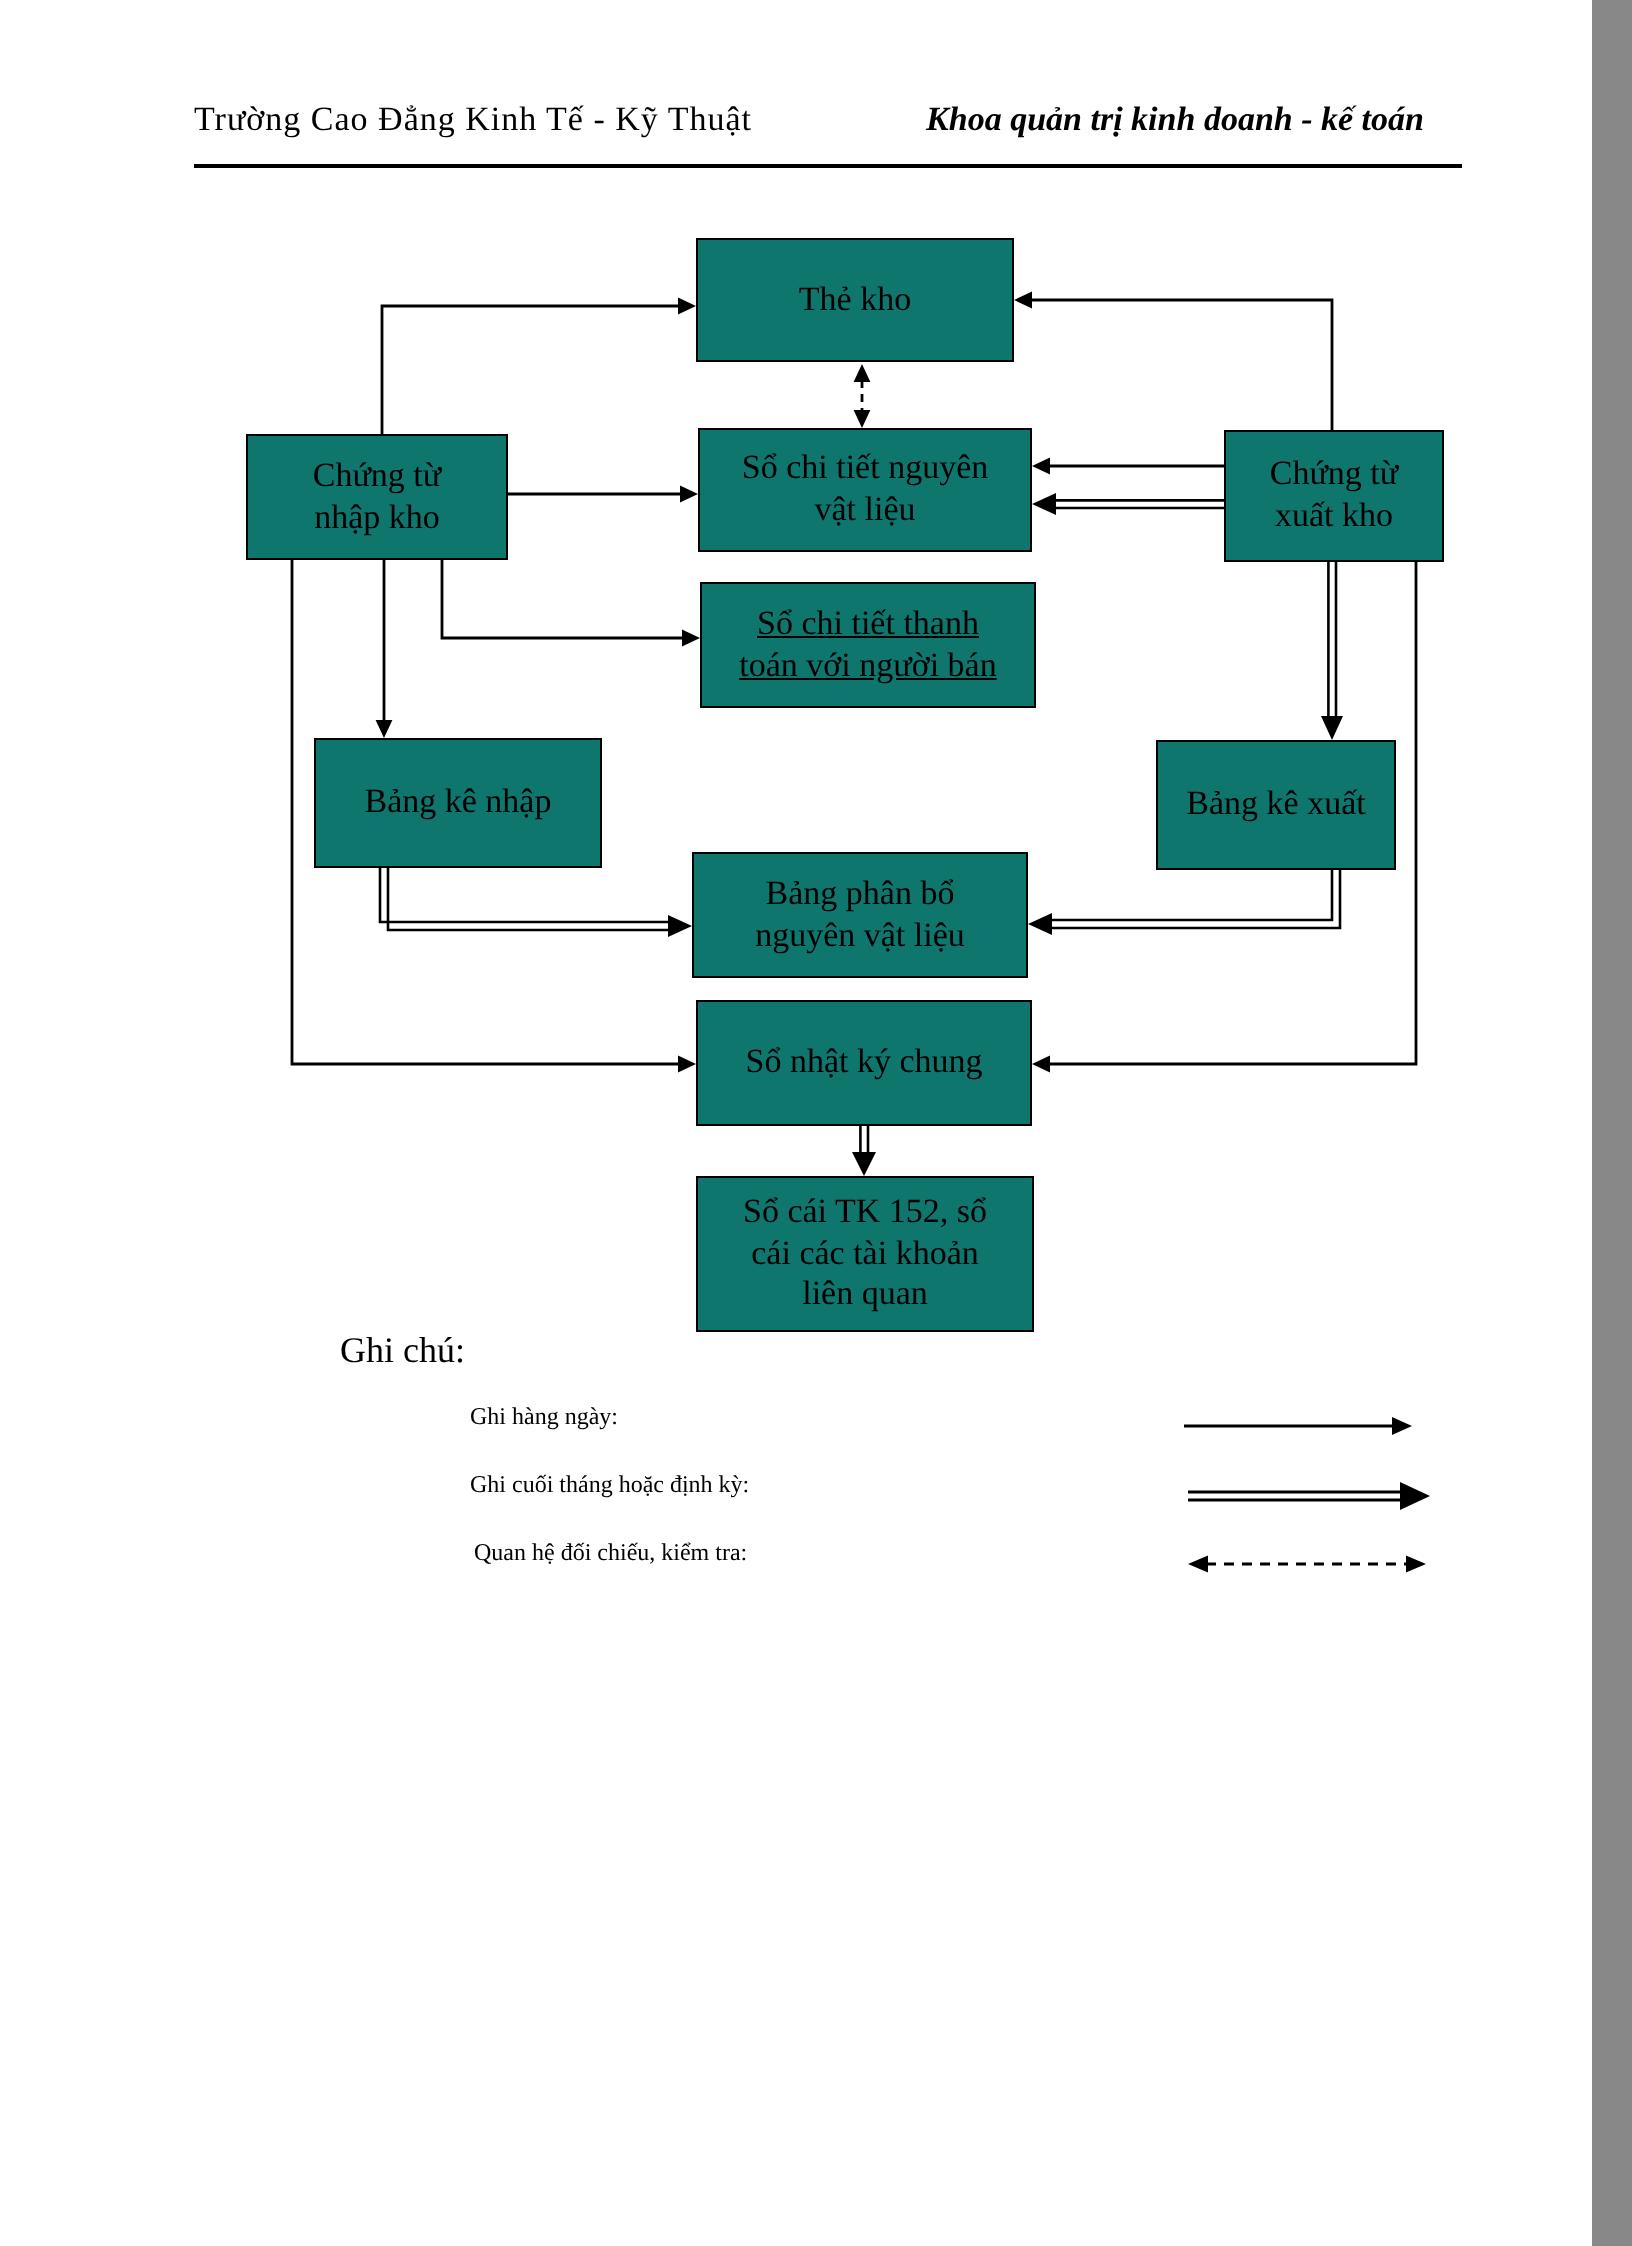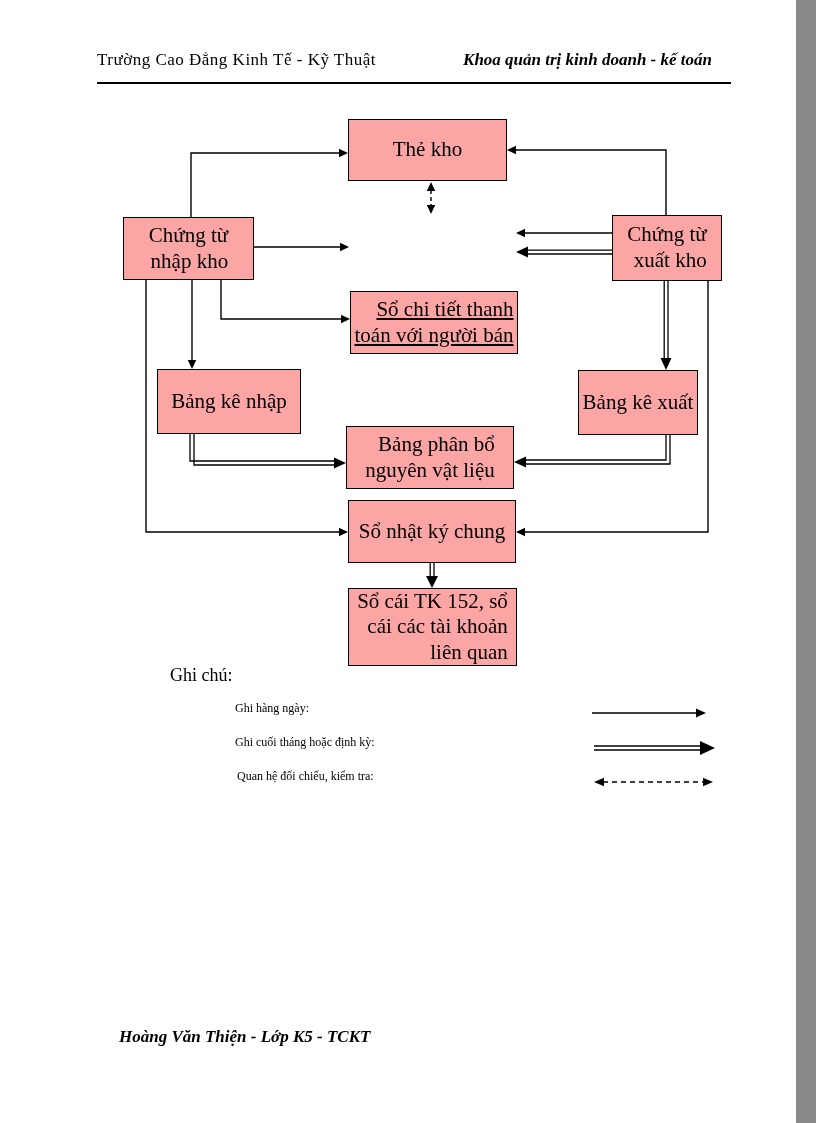--- a/index.html
+++ b/index.html
@@ -19,24 +19,24 @@
     position:absolute;right:84px;top:50px;
     font-size:17px;font-weight:bold;font-style:italic;
   }
   .hdr-rule{
     position:absolute;left:97px;top:82px;width:634px;height:2px;
     background:#000;
   }
   .box{
     position:absolute;
     border:1.5px solid #000;
-    background:#fca5a5;
+    background:#0f766e;
     display:flex;align-items:center;justify-content:center;
-    text-align:right;
-    font-size:21px;line-height:1.22;
+    text-align:center;
+    font-size:17px;line-height:1.22;
     white-space:pre-line;
     box-sizing:border-box;
     z-index:2;
   }
   svg.wires{position:absolute;left:0;top:0;z-index:1;}
   svg.wires line, svg.wires path, svg.wires polyline{
     stroke:#000;fill:none;
   }
   svg.wires polygon{fill:#000;stroke:none;}
   .legend-title{position:absolute;left:170px;top:665px;font-size:18px;}
@@ -147,20 +147,22 @@
       <polygon points="594,782 604,777.8 604,786.2"></polygon>
       <polygon points="713,782 703,777.8 703,786.2"></polygon>
     </g>
   </svg>
 
   <div class="box" style="left:348px;top:119px;width:159px;height:62px;">Thẻ kho</div>
 
   <div class="box" style="left:123px;top:217px;width:131px;height:63px;">Chứng từ
 nhập kho</div>
 
+  <div class="box" style="left:349px;top:214px;width:167px;height:62px;">Sổ chi tiết nguyên
+vật liệu</div>
 
   <div class="box" style="left:612px;top:215px;width:110px;height:66px;">Chứng từ
 xuất kho</div>
 
   <div class="box" style="left:350px;top:291px;width:168px;height:63px;text-decoration:underline;">Sổ chi tiết thanh
 toán với người bán</div>
 
   <div class="box" style="left:157px;top:369px;width:144px;height:65px;">Bảng kê nhập</div>
 
   <div class="box" style="left:578px;top:370px;width:120px;height:65px;">Bảng kê xuất</div>
@@ -172,15 +174,14 @@
 
   <div class="box" style="left:348px;top:588px;width:169px;height:78px;">Sổ cái TK 152, sổ
 cái các tài khoản
 liên quan</div>
 
   <div class="legend-title">Ghi chú:</div>
   <div class="legend-label" style="left:235px;top:701px;">Ghi hàng ngày:</div>
   <div class="legend-label" style="left:235px;top:735px;">Ghi cuối tháng hoặc định kỳ:</div>
   <div class="legend-label" style="left:237px;top:769px;">Quan hệ đối chiếu, kiểm tra:</div>
 
-  <div class="footer">Hoàng Văn Thiện  - Lớp K5 - TCKT</div>
 
 </div>
 
 </body></html>

